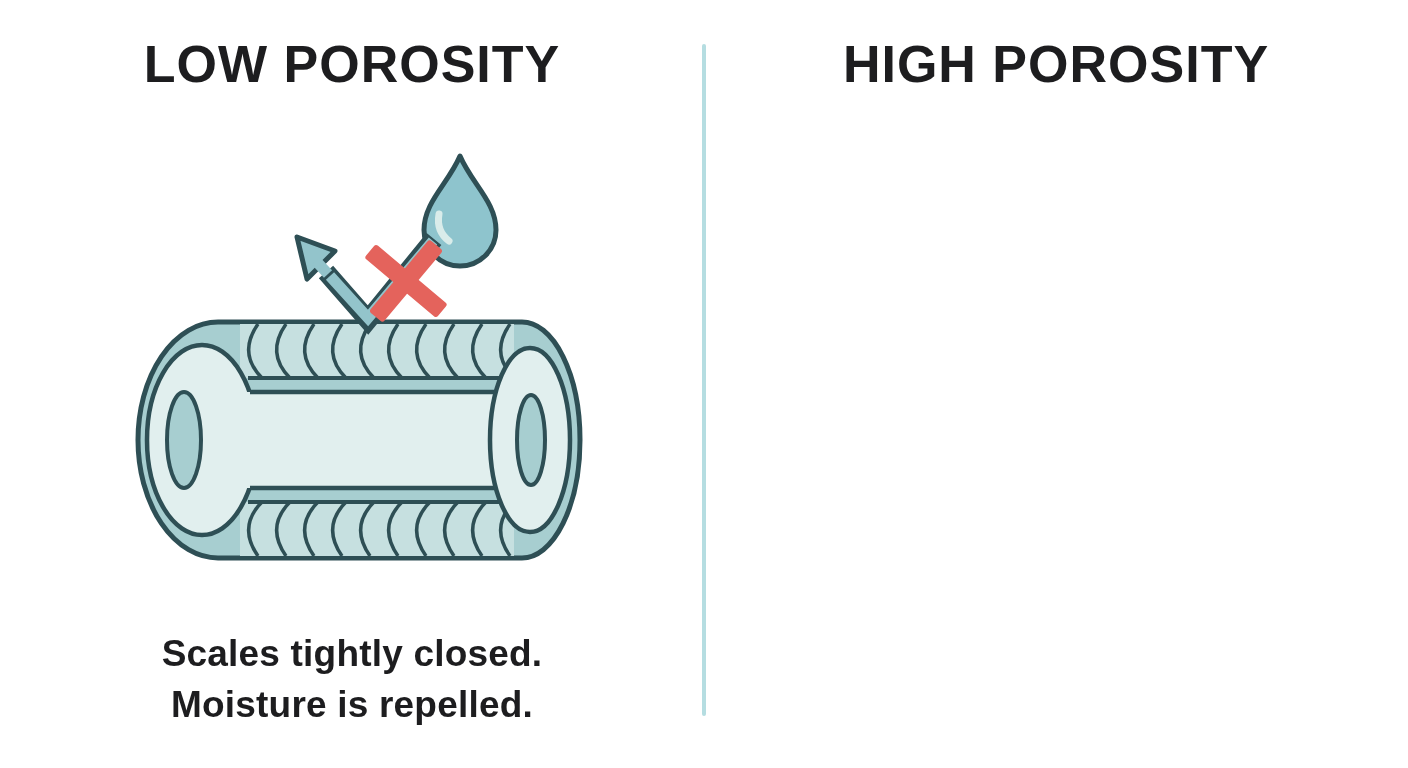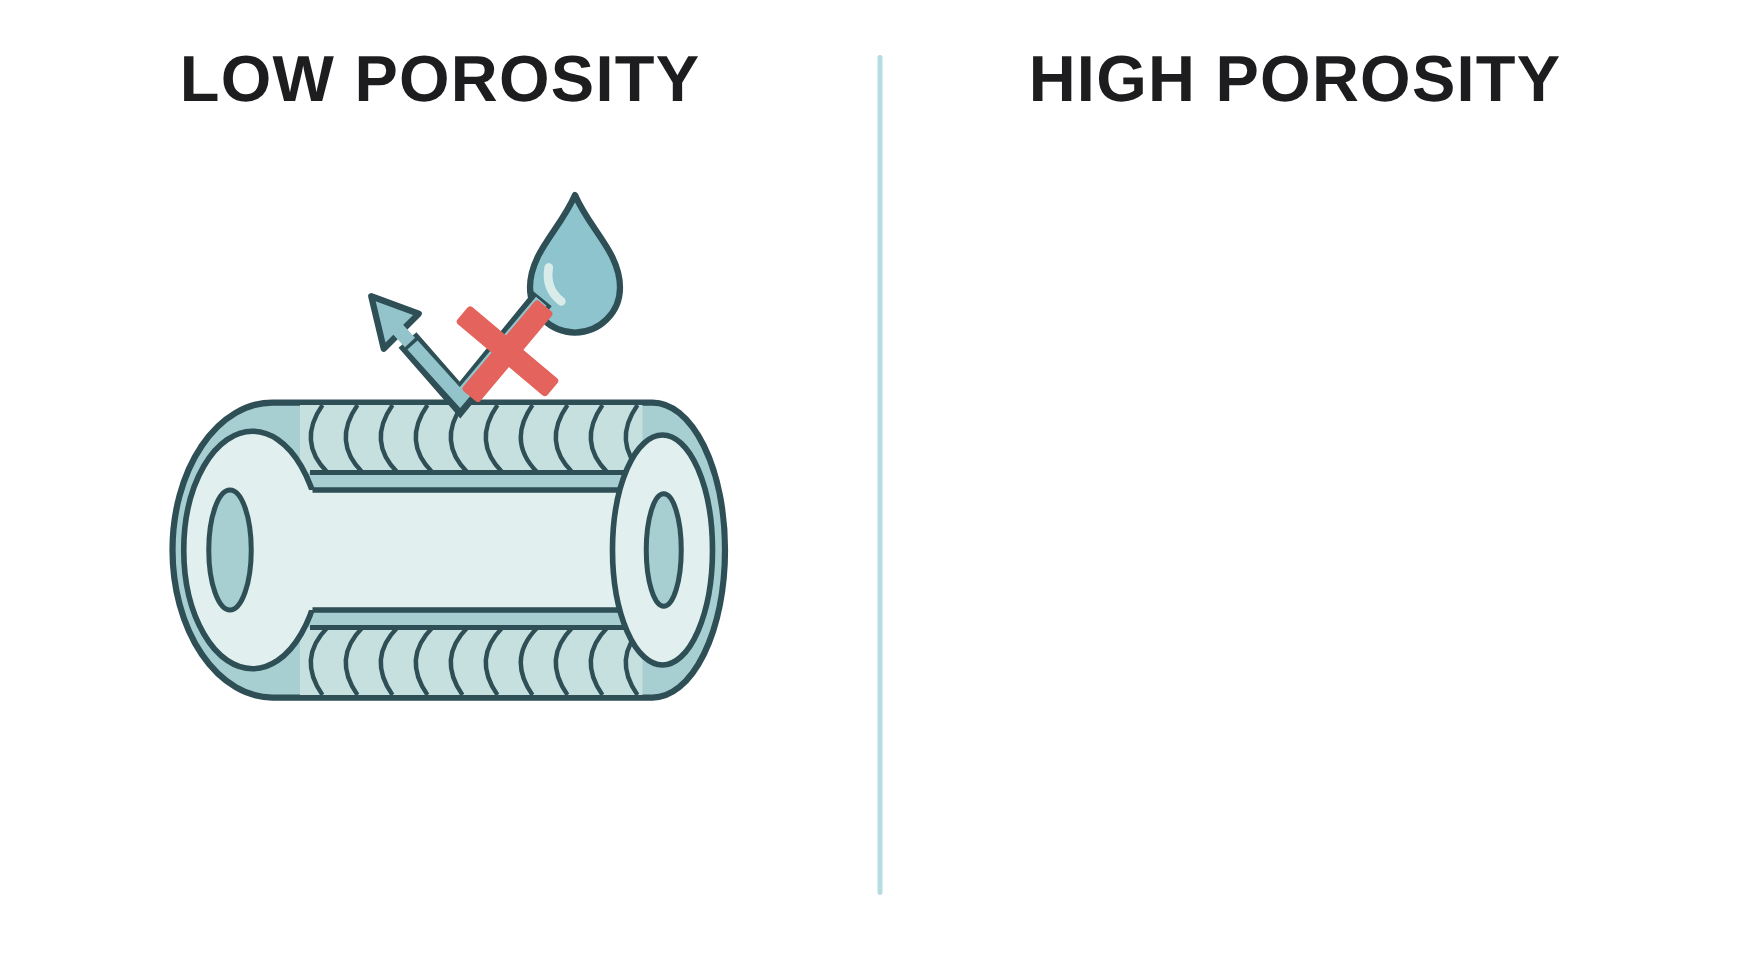--- a/index.html
+++ b/index.html
@@ -6,21 +6,21 @@
     --background:#ffffff; --ink:#2e4f55; --teal-mid:#a7ced0; --teal-scale:#c6e0e0;
     --cortex-light:#e1efee; --droplet:#8ec4cd; --droplet-highlight:#d9ecea;
     --arrow-fill:#93c4cb; --x-mark:#e4635c; --divider:#b5dde1; --text:#1d1d1f;
   }
   *{margin:0;padding:0;box-sizing:border-box;}
   html,body{width:1408px;height:768px;overflow:hidden;}
   body{background:var(--background);font-family:"Liberation Sans","DejaVu Sans",sans-serif;}
   .stage{position:relative;width:1408px;height:768px;background:var(--background);}
   .panel{position:absolute;top:0;width:704px;height:768px;}
   .panel-left{left:0;}
-  .panel-right{left:684px;}
+  .panel-right{left:704px;}
   .title{position:absolute;top:36px;left:0;width:704px;text-align:center;
          font-size:52px;font-weight:600;letter-spacing:1px;color:var(--text);line-height:1.1;}
   .caption{position:absolute;top:628px;left:0;width:704px;text-align:center;
            font-size:37px;font-weight:600;color:var(--text);line-height:51px;letter-spacing:0.2px;}
   .divider{position:absolute;left:702px;top:44px;width:4px;height:672px;
            background:var(--divider);border-radius:2px;}
   svg.illus{position:absolute;display:block;}
   .illus-left{left:90px;top:140px;}
   .s-ink{stroke:var(--ink);}
   .f-teal{fill:var(--teal-mid);}
@@ -97,20 +97,24 @@
         <path class="f-arrow s-ink" stroke-width="5" stroke-linejoin="round" d="M207,97 L245,111 L217,139 Z"></path>
         <path class="s-arrow" fill="none" stroke-width="11" d="M238,134 L226,121"></path>
       </g>
 
       <g transform="translate(316,141) rotate(-5)">
         <rect class="f-x" x="-47" y="-9" width="94" height="18" rx="3" transform="rotate(45)"></rect>
         <rect class="f-x" x="-47" y="-9" width="94" height="18" rx="3" transform="rotate(-45)"></rect>
       </g>
     </svg>
 
+    <div class="caption">
+      <div>Scales tightly closed.</div>
+      <div>Moisture is repelled.</div>
+    </div>
   </section>
 
   <div class="divider"></div>
 
   <section class="panel panel-right">
     <h1 class="title">HIGH POROSITY</h1>
 
   </section>
 </div>
 

